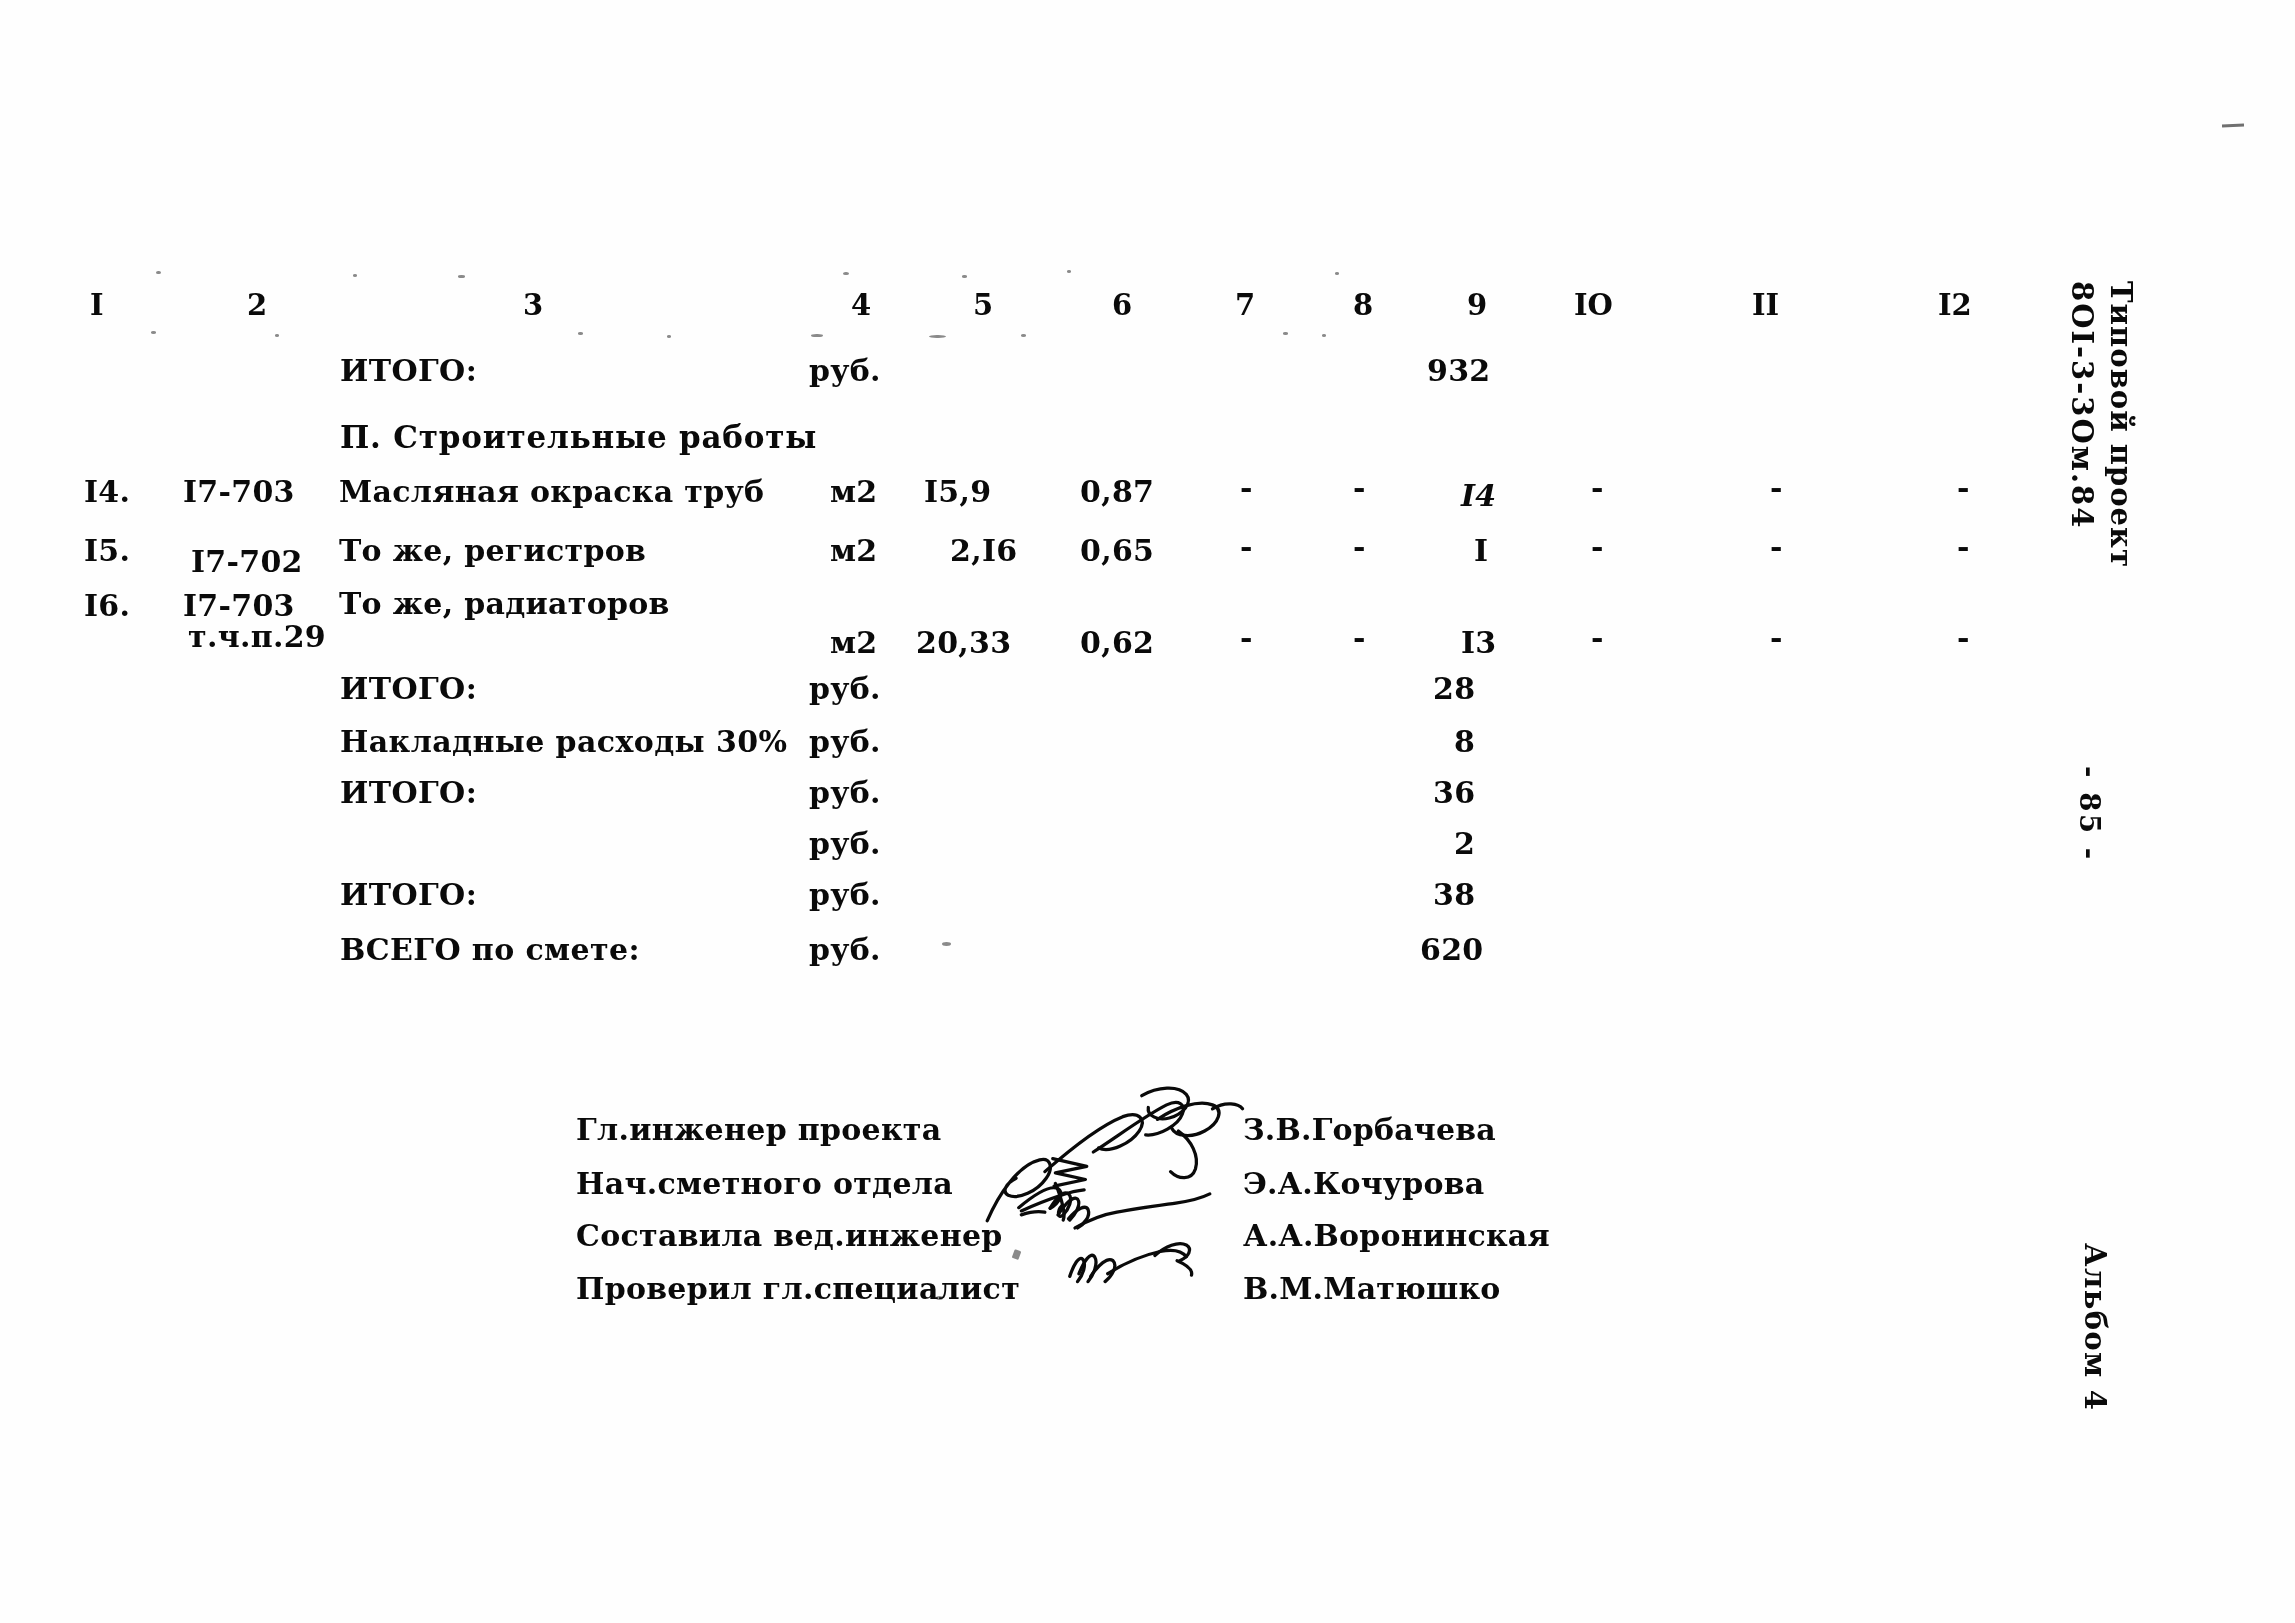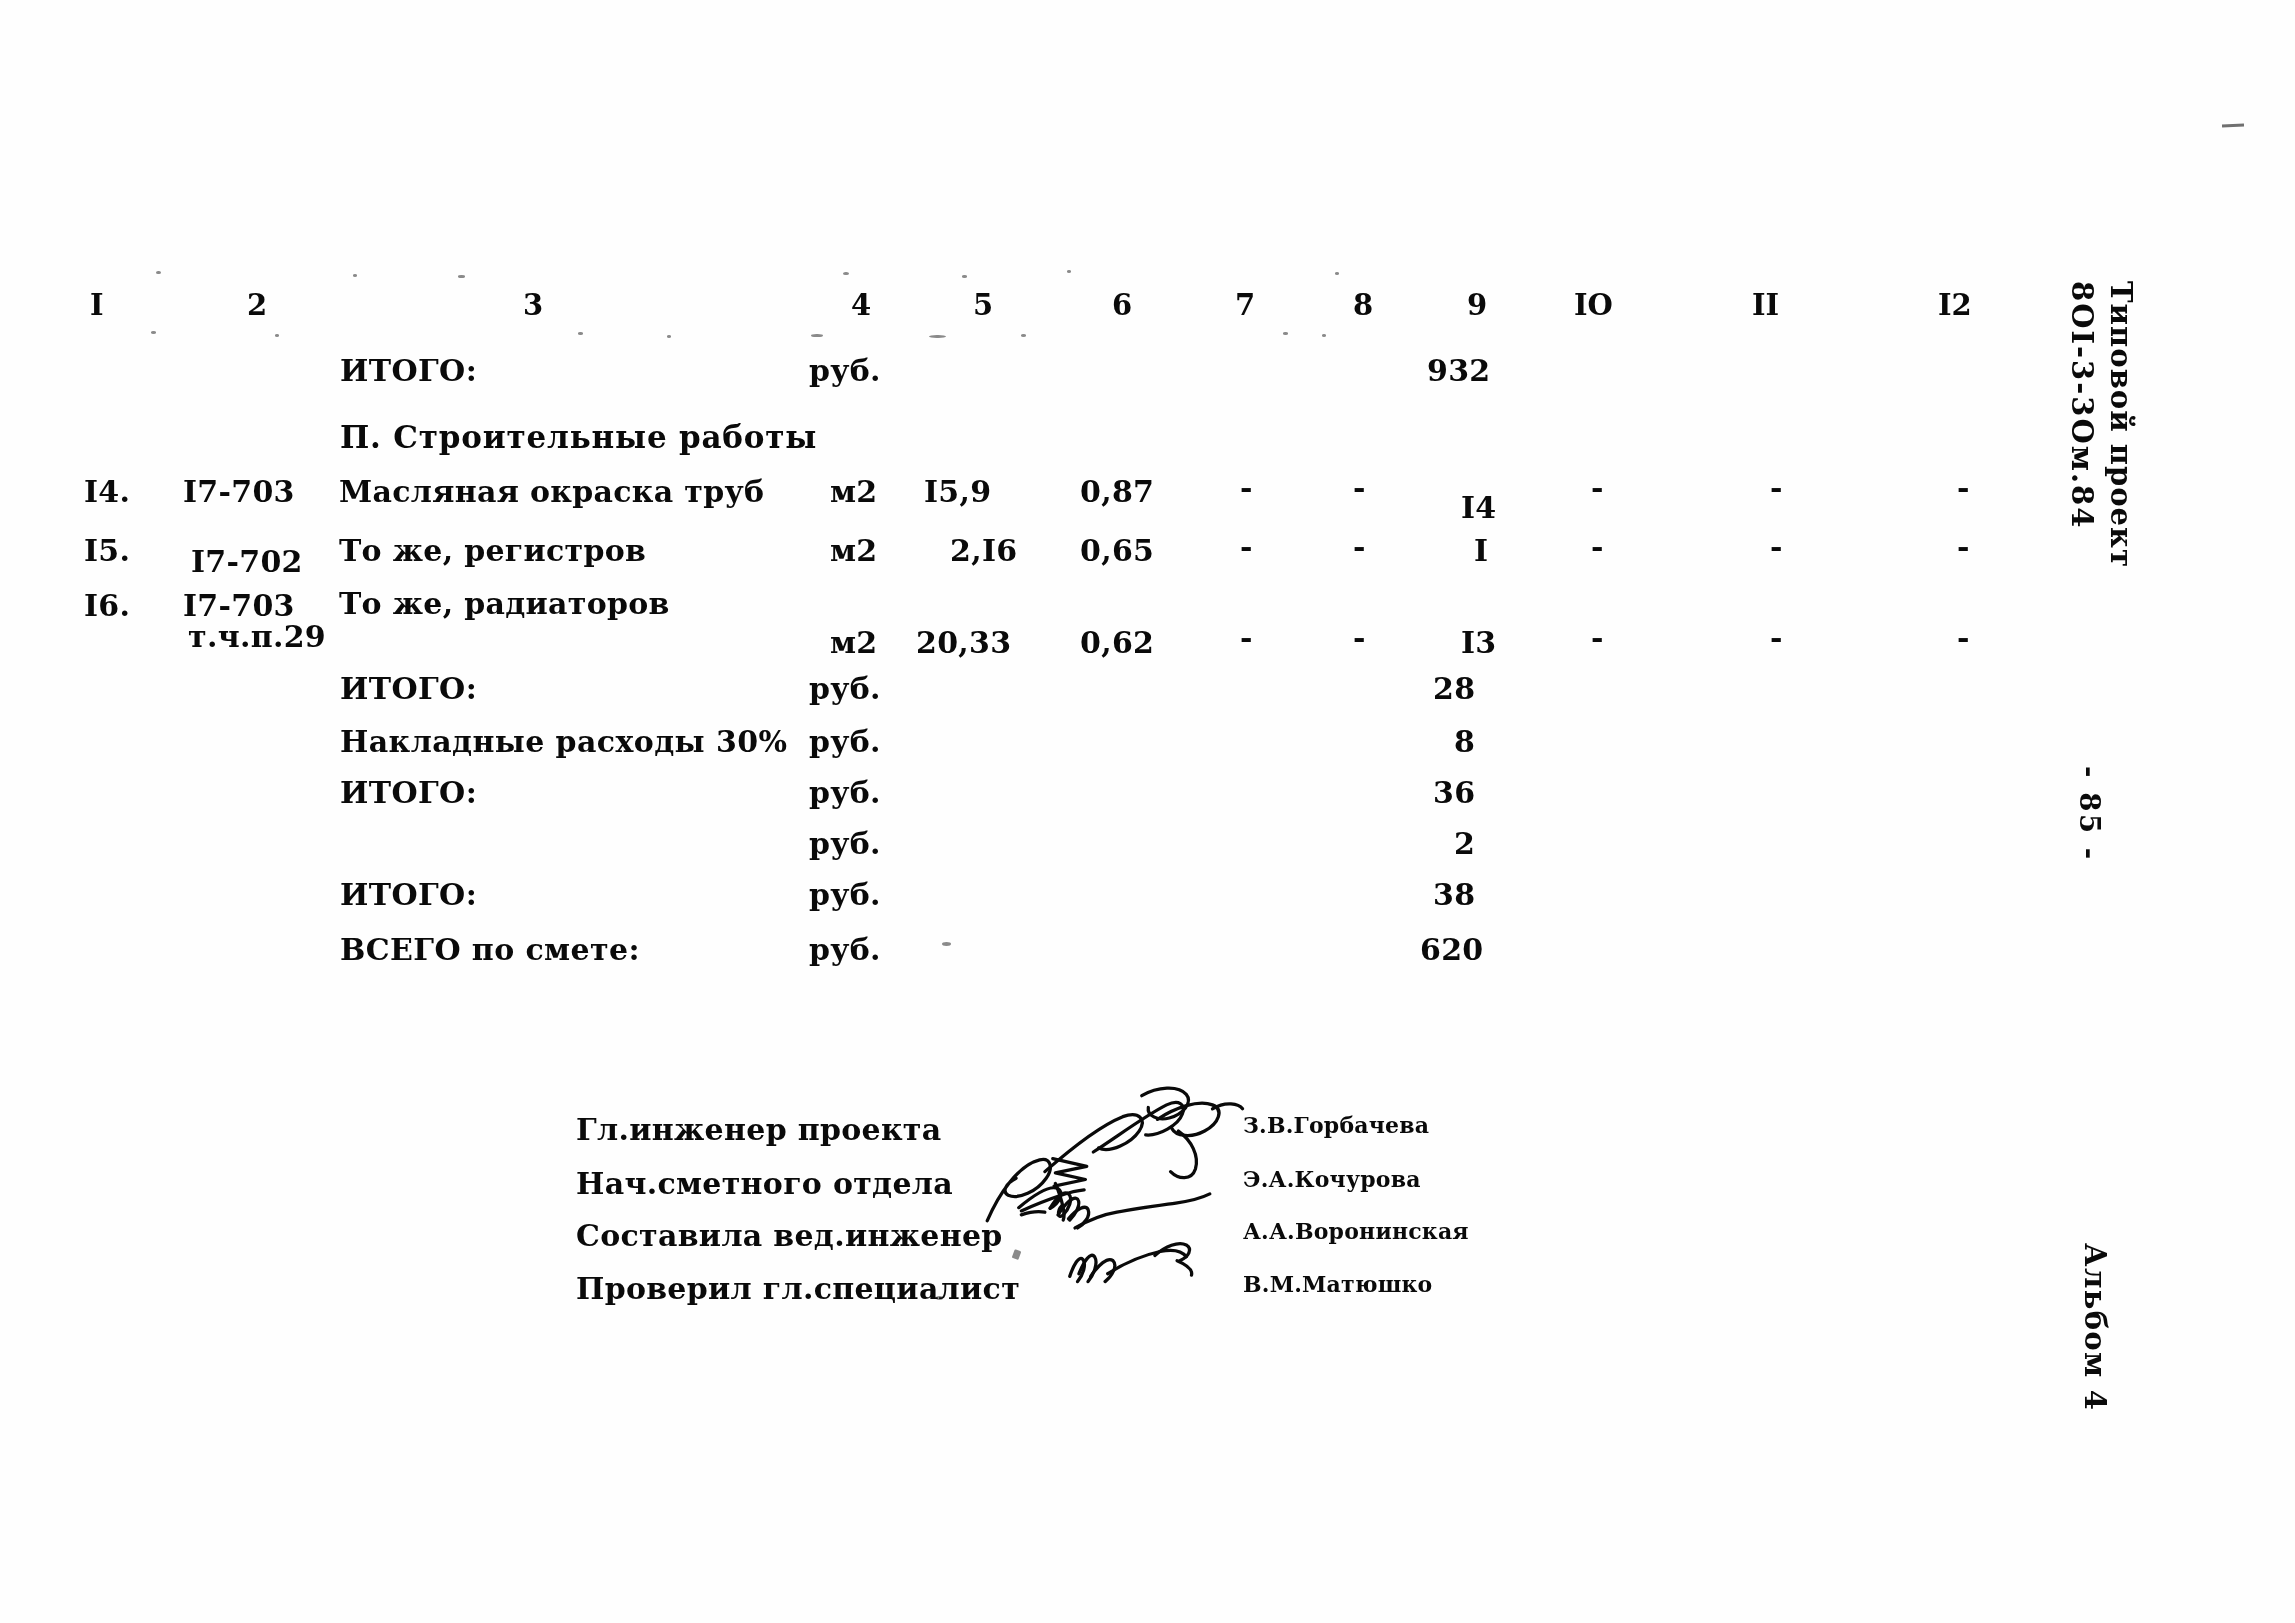--- a/index.html
+++ b/index.html
@@ -59,21 +59,21 @@
     font-size: 30px;
     font-weight: 700;
   }
 
   .sign-role {
     font-size: 30px;
     font-weight: 700;
     letter-spacing: 0.3px;
   }
   .sign-name {
-    font-size: 22px;
+    font-size: 30px;
     font-weight: 700;
     letter-spacing: 0.2px;
   }
 
   
   .vert {
     position: absolute;
     transform-origin: left top;
     white-space: pre;
     font-weight: 700;
@@ -138,21 +138,21 @@
   <div class="abs section-head" style="left:340px; top:419px;">П. Строительные работы</div>
 
   <div class="abs cell" style="left:84px;  top:474px;">I4.</div>
   <div class="abs cell" style="left:183px;  top:474px;">I7-703</div>
   <div class="abs cell" style="left:339px;  top:474px;">Масляная окраска труб</div>
   <div class="abs cell" style="left:830px; top:474px;">м2</div>
   <div class="abs cell" style="left:924px; top:474px;">I5,9</div>
   <div class="abs cell" style="left:1080px; top:474px;">0,87</div>
   <div class="abs dash" style="left:1240px; top:470px;">-</div>
   <div class="abs dash" style="left:1353px; top:470px;">-</div>
-  <div class="abs cell" style="left:1461px; top:490px;">I4</div>
+  <div class="abs cell" style="left:1461px; top:478px;font-style:italic;">I4</div>
   <div class="abs dash" style="left:1591px; top:470px;">-</div>
   <div class="abs dash" style="left:1770px; top:470px;">-</div>
   <div class="abs dash" style="left:1957px; top:470px;">-</div>
 
   <div class="abs cell" style="left:84px;  top:533px;">I5.</div>
   <div class="abs cell" style="left:183px;  top:544px;margin-left:8px;">I7-702</div>
   <div class="abs cell" style="left:339px;  top:533px;">То же, регистров</div>
   <div class="abs cell" style="left:830px; top:533px;">м2</div>
   <div class="abs cell" style="left:950px; top:533px;">2,I6</div>
   <div class="abs cell" style="left:1080px; top:533px;">0,65</div>

